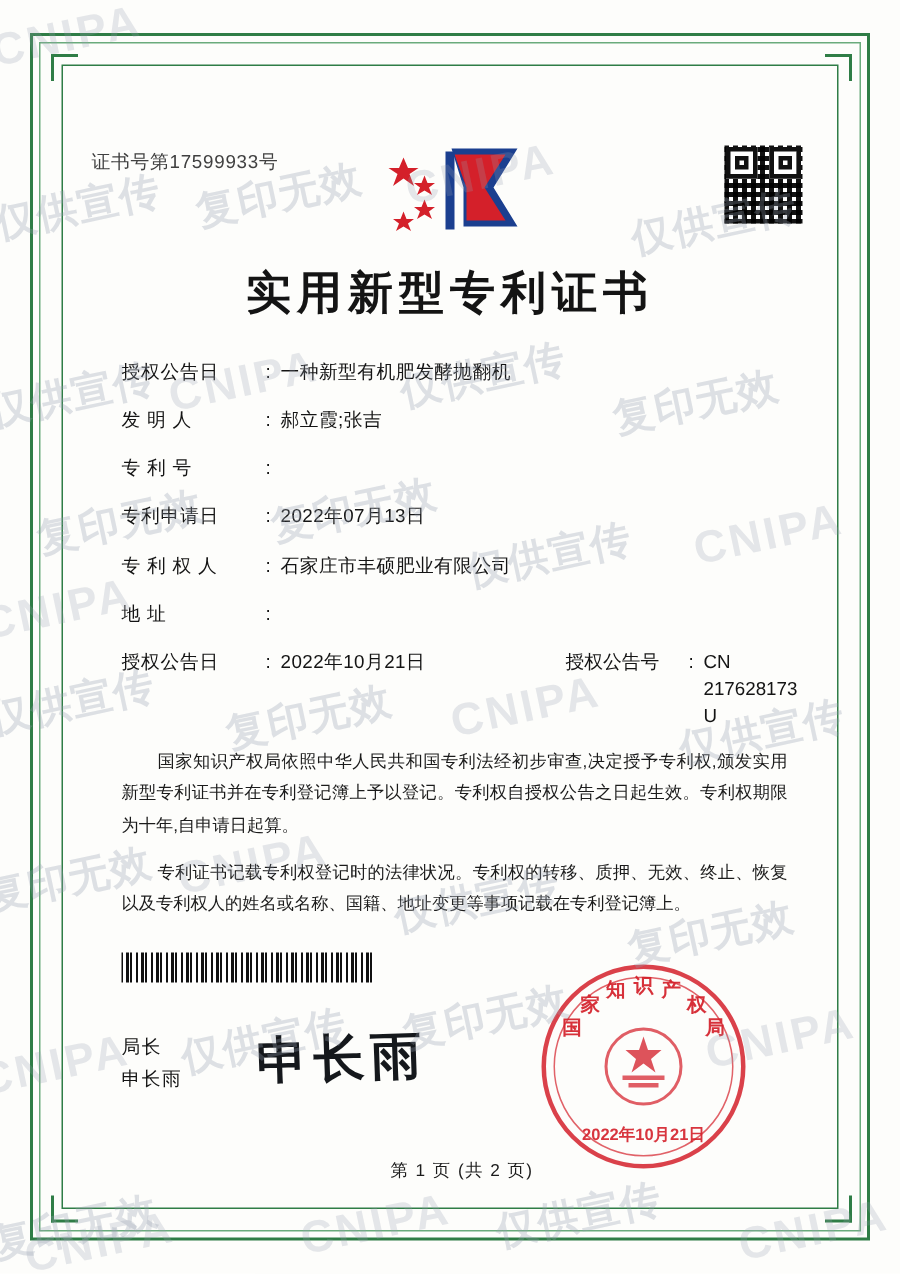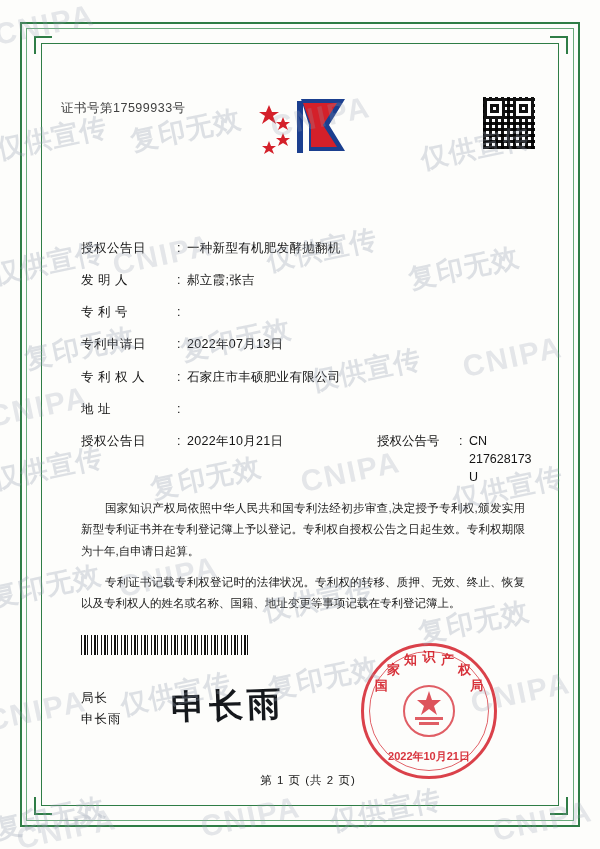--- a/index.html
+++ b/index.html
@@ -339,20 +339,21 @@
         <path d="M44 6 L50 6 L50 58 L44 58 Z" fill="#1b3f8f"></path>
         <polygon points="16,10 19,17 26,17 20,21 23,29 16,24 9,29 12,21 6,17 13,17" fill="#d4202a"></polygon>
         <polygon points="30,22 32,27 37,27 33,30 35,35 30,32 25,35 27,30 23,27 28,27" fill="#d4202a"></polygon>
         <polygon points="30,38 32,43 37,43 33,46 35,51 30,48 25,51 27,46 23,43 28,43" fill="#d4202a"></polygon>
         <polygon points="16,46 18,51 23,51 19,54 21,59 16,56 11,59 13,54 9,51 14,51" fill="#d4202a"></polygon>
       </svg>
     </div>
 
     <div class="qr"></div>
 
+    <div class="title">实用新型专利证书</div>
 
     <div class="fields">
       <div class="field-row">
         <div class="field-label">授权公告日</div>
         <div class="field-colon">:</div>
         <div class="field-value">一种新型有机肥发酵抛翻机</div>
       </div>
       <div class="field-row">
         <div class="field-label">发 明 人</div>
         <div class="field-colon">:</div>

